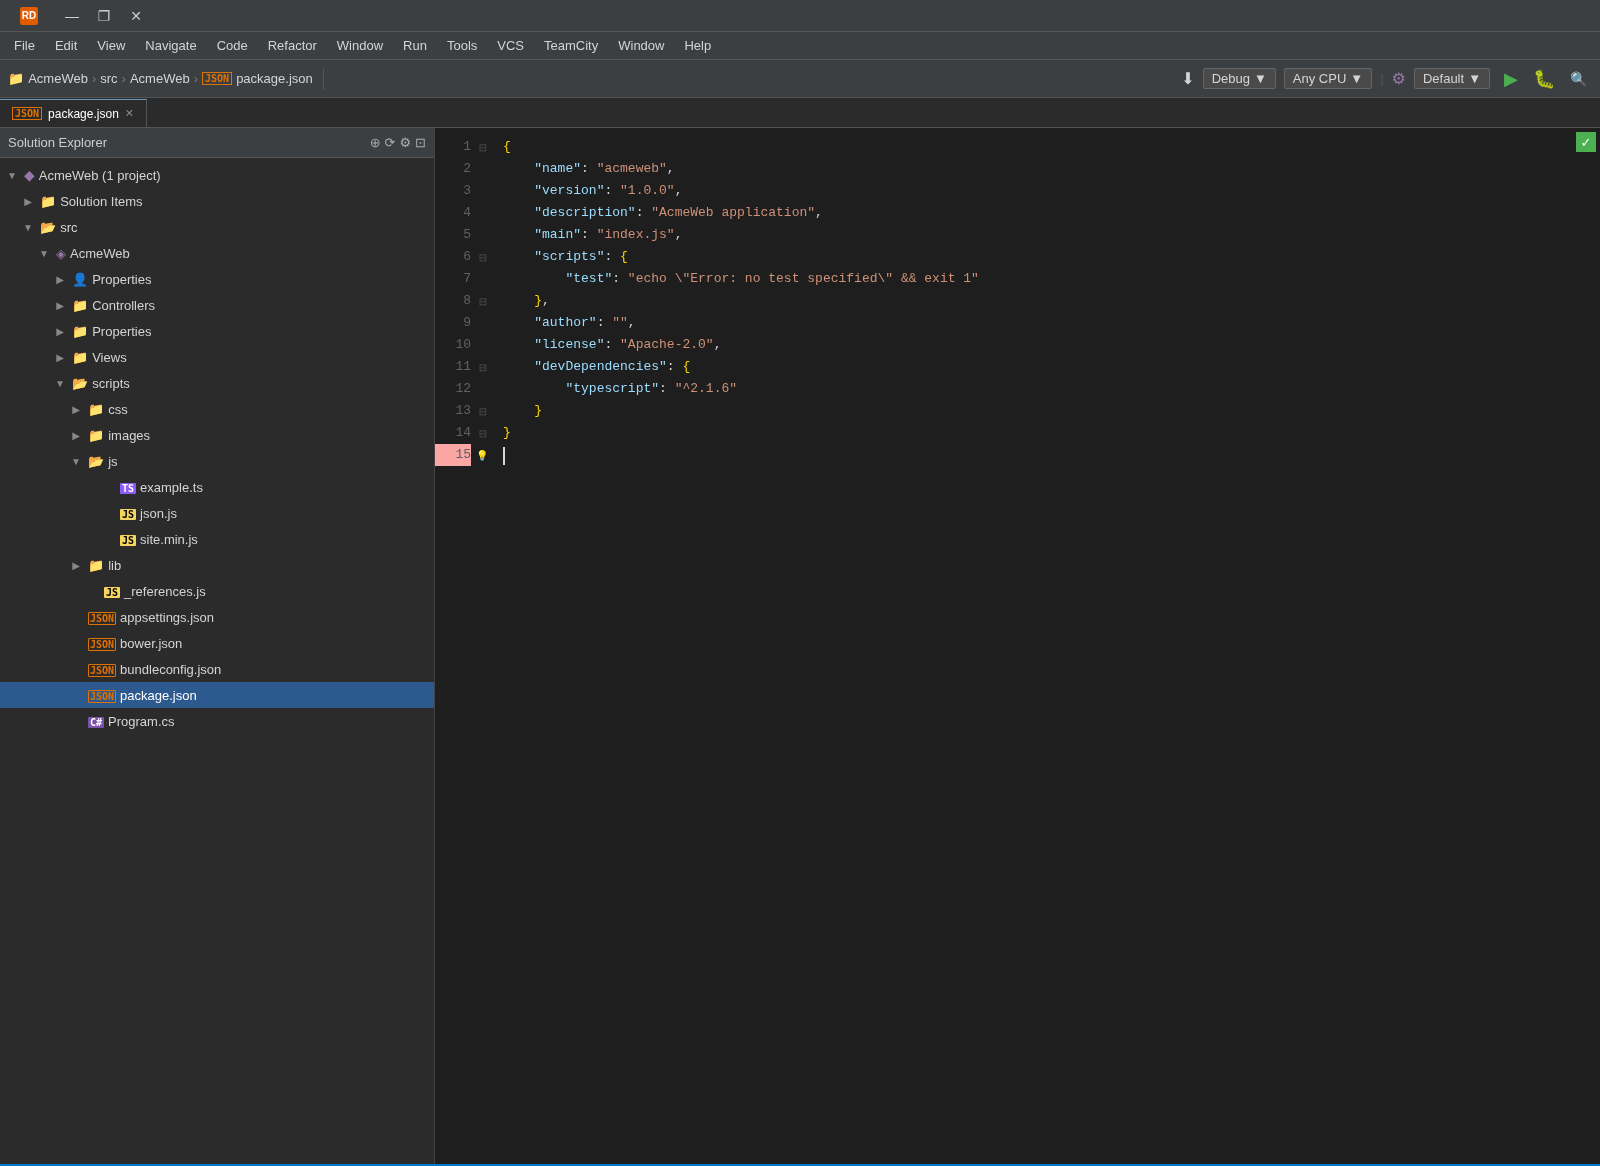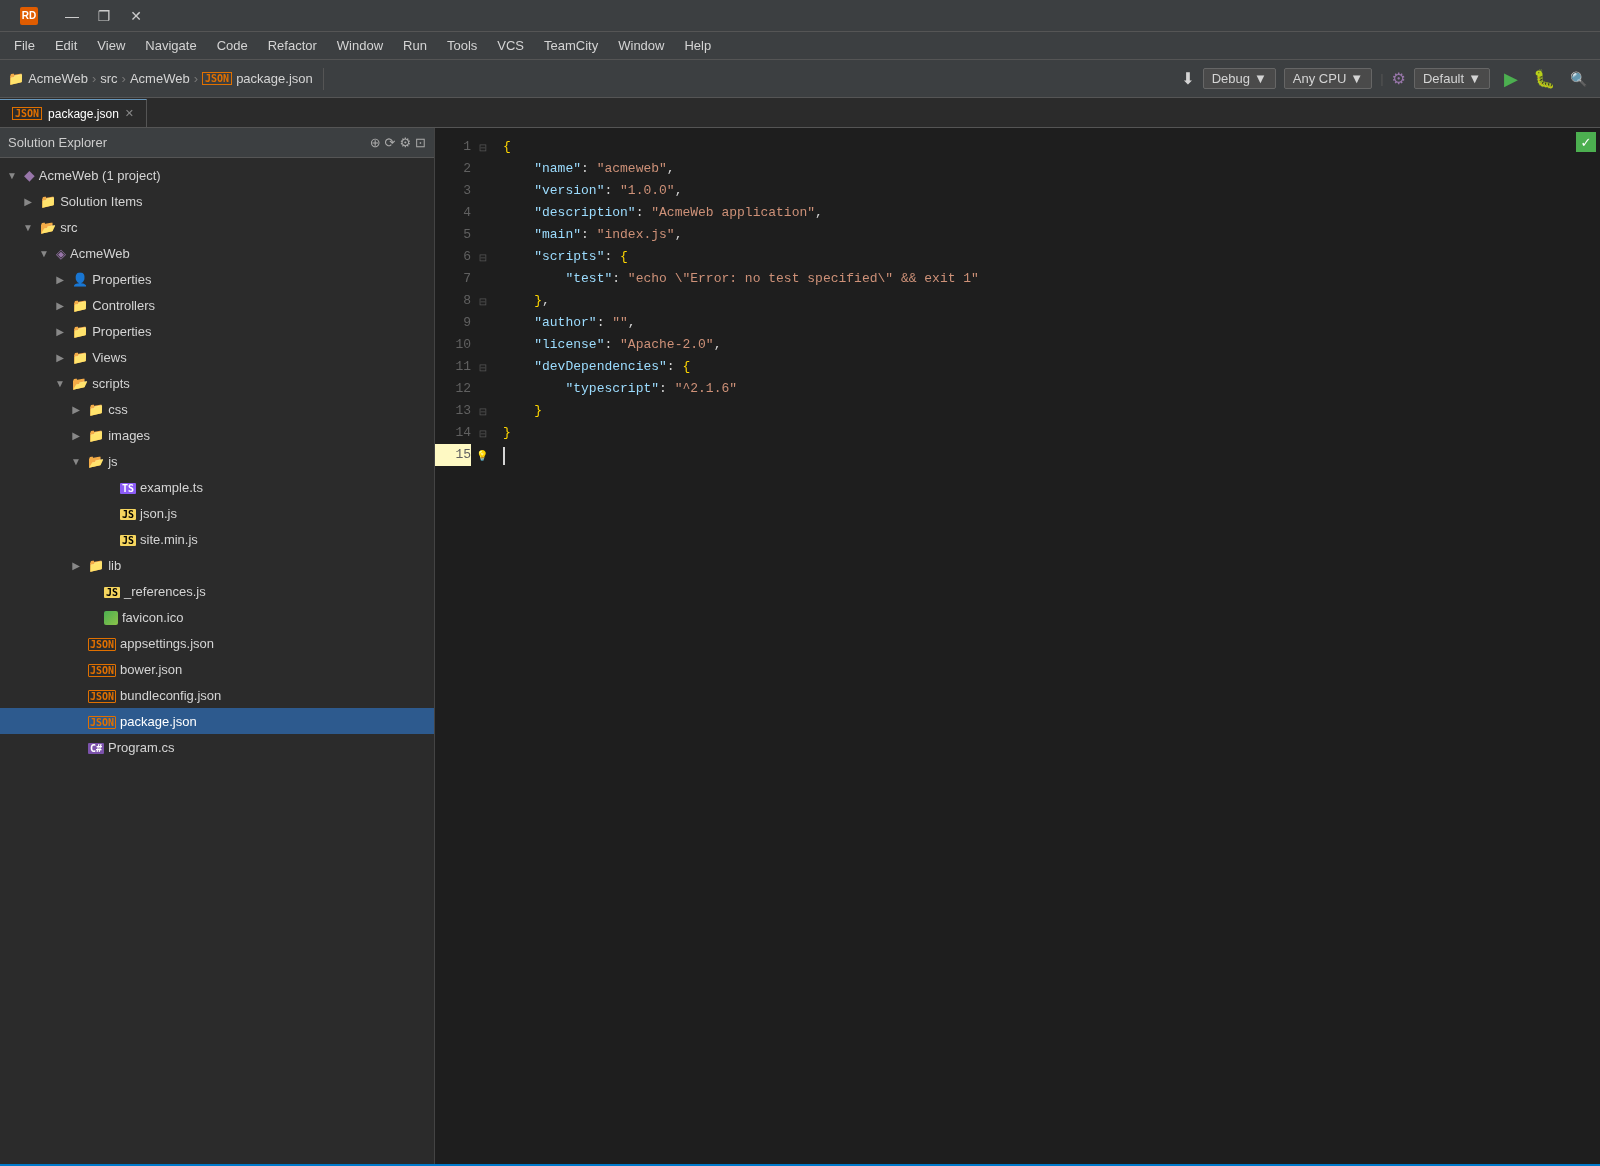--- a/index.html
+++ b/index.html
@@ -460,27 +460,20 @@
         <span class="tree-icon icon-folder">📁</span>
         <span>lib</span>
       </div>
 
       <div class="tree-item" style="padding-left:84px;">
         <div class="tree-arrow empty"></div>
         <span class="tree-icon"><span class="icon-file-js">JS</span></span>
         <span>_references.js</span>
       </div>
 
-      <div class="tree-item" style="padding-left:84px;">
-        <div class="tree-arrow empty"></div>
-        <span class="tree-icon">
-          <span style="display:inline-block;width:14px;height:14px;background:linear-gradient(135deg,#4CAF50,#8BC34A);border-radius:2px;vertical-align:middle;"></span>
-        </span>
-        <span>favicon.ico</span>
-      </div>
 
       <div class="tree-item" style="padding-left:68px;">
         <div class="tree-arrow empty"></div>
         <span class="tree-icon"><span class="icon-file-json">JSON</span></span>
         <span>appsettings.json</span>
       </div>
 
       <div class="tree-item" style="padding-left:68px;">
         <div class="tree-arrow empty"></div>
         <span class="tree-icon"><span class="icon-file-json">JSON</span></span>
@@ -523,21 +516,21 @@
           <div>5</div>
           <div>6</div>
           <div>7</div>
           <div>8</div>
           <div>9</div>
           <div>10</div>
           <div>11</div>
           <div>12</div>
           <div>13</div>
           <div>14</div>
-          <div style="background:#fef9c3;">15</div>
+          <div style="background:#fca5a5;">15</div>
         </div>
 
         <div class="gutter">
           <div class="gutter-icon fold-icon" title="fold">⊟</div>
           <div class="gutter-icon"></div>
           <div class="gutter-icon"></div>
           <div class="gutter-icon"></div>
           <div class="gutter-icon"></div>
           <div class="gutter-icon fold-icon">⊟</div>
           <div class="gutter-icon"></div>

